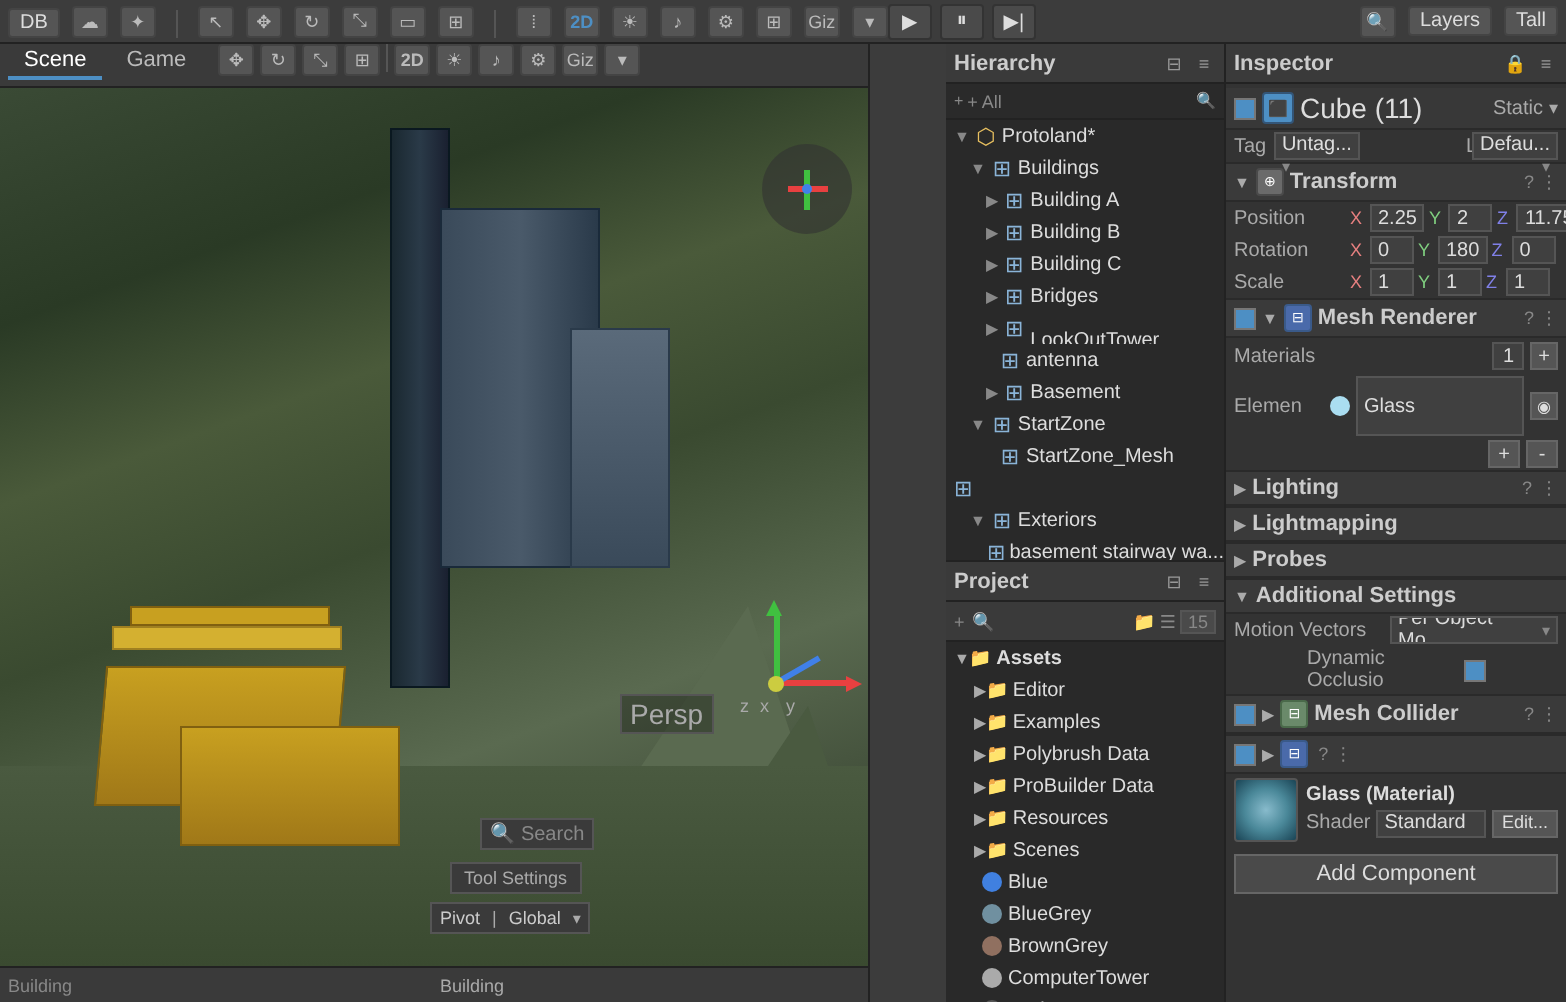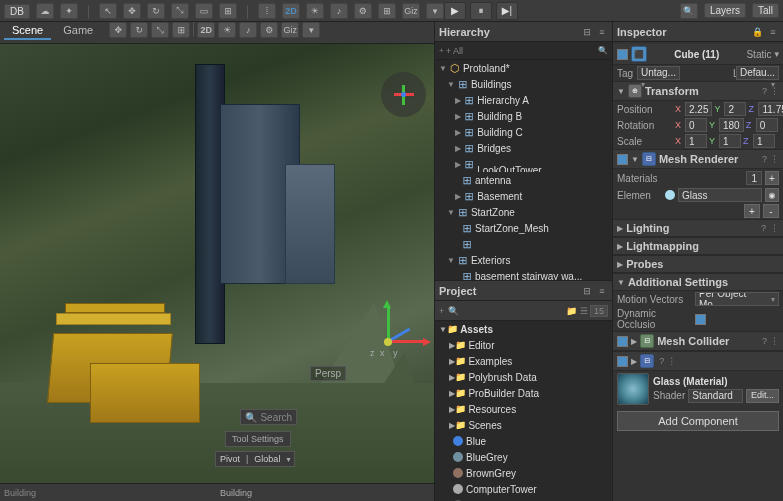--- a/index.html
+++ b/index.html
@@ -211,20 +211,21 @@
       flex-shrink: 0;
     }
 
     
     .middle-panel {
       width: 178px;
       display: flex;
       flex-direction: column;
       flex-shrink: 0;
       border-right: 1px solid #222;
+      padding-left: 38px;
     }
 
     .panel-header {
       background: #3a3a3a;
       height: 20px;
       display: flex;
       align-items: center;
       padding: 0 4px;
       border-bottom: 1px solid #222;
       gap: 4px;
@@ -374,24 +375,23 @@
       border: 1px solid #357;
       border-radius: 2px;
       display: inline-flex;
       align-items: center;
       justify-content: center;
       font-size: 8px;
       color: #fff;
       flex-shrink: 0;
     }
     .insp-name {
-      font-weight: bold;
-      font-size: 10px;
-      flex: 1;
-      text-align: center;
+      font-weight: normal;
+      font-size: 14px;
+      flex: 1;
     }
     .static-label {
       font-size: 10px;
       color: #aaa;
     }
 
     .insp-row {
       display: flex;
       align-items: center;
       padding: 1px 4px;
@@ -528,21 +528,21 @@
     .elem-dot {
       width: 10px;
       height: 10px;
       border-radius: 50%;
       background: #aaddf0;
       flex-shrink: 0;
     }
     .elem-value {
       background: #404040;
       border: 1px solid #555;
-      height: 14px;
+      height: 30px;
       flex: 1;
       display: flex;
       align-items: center;
       padding: 0 3px;
       font-size: 10px;
       overflow: hidden;
     }
     .elem-select-btn {
       width: 14px;
       height: 14px;
@@ -682,20 +682,21 @@
       font-size: 9px;
       width: 8px;
     }
 
     .dynamic-occlu-row {
       display: flex;
       align-items: center;
       padding: 1px 4px;
       gap: 3px;
       font-size: 10px;
+      justify-content: center;
     }
     .dyn-label {
       color: #aaa;
       width: 75px;
       font-size: 10px;
     }
     .dyn-check {
       width: 11px;
       height: 11px;
       background: #4d8fc4;
@@ -796,21 +797,21 @@
       </div>
 
       <div style="position:absolute;top:28px;right:8px;width:45px;height:45px;border-radius:50%;background:rgba(50,50,50,0.6);display:flex;align-items:center;justify-content:center;">
         <div style="width:20px;height:20px;position:relative;">
           <div style="position:absolute;top:8px;left:0;width:20px;height:3px;background:#e84040;"></div>
           <div style="position:absolute;top:0;left:8px;width:3px;height:20px;background:#40c040;"></div>
           <div style="position:absolute;top:7px;left:7px;width:5px;height:5px;background:#4080e8;border-radius:50%;"></div>
         </div>
       </div>
 
-      <div style="position:absolute;bottom:102px;left:310px;font-size:10px;color:#aaa;background:rgba(0,0,0,0.3);padding:1px 4px;border:1px solid #555;">
+      <div style="position:absolute;bottom:116px;left:310px;font-size:14px;color:#aaa;background:rgba(0,0,0,0.3);padding:1px 4px;border:1px solid #555;">
         <span>Persp</span>
       </div>
 
       <div style="position:absolute;bottom:58px;left:240px;background:#3a3a3a;border:1px solid #555;padding:1px 4px;display:flex;align-items:center;gap:3px;height:16px;">
         <span style="color:#aaa;font-size:10px;">🔍</span>
         <span style="color:#888;font-size:10px;">Search</span>
       </div>
 
       <div style="position:absolute;bottom:36px;left:225px;background:#3a3a3a;border:1px solid #555;padding:1px 6px;display:flex;align-items:center;gap:8px;height:16px;">
         <span style="color:#aaa;font-size:9px;">Tool Settings</span>
@@ -856,21 +857,21 @@
           <span class="indent"></span>
           <span class="arrow">▼</span>
           <span class="h-icon" style="color:#8ab4d8;">⊞</span>
           <span style="font-size:10px;">Buildings</span>
         </div>
         <div class="hierarchy-item">
           <span class="indent"></span>
           <span class="indent"></span>
           <span class="arrow">▶</span>
           <span class="h-icon" style="color:#8ab4d8;">⊞</span>
-          <span style="font-size:10px;">Hierarchy A</span>
+          <span style="font-size:10px;">Building A</span>
         </div>
         <div class="hierarchy-item">
           <span class="indent"></span>
           <span class="indent"></span>
           <span class="arrow">▶</span>
           <span class="h-icon" style="color:#8ab4d8;">⊞</span>
           <span style="font-size:10px;">Building B</span>
         </div>
         <div class="hierarchy-item">
           <span class="indent"></span>

